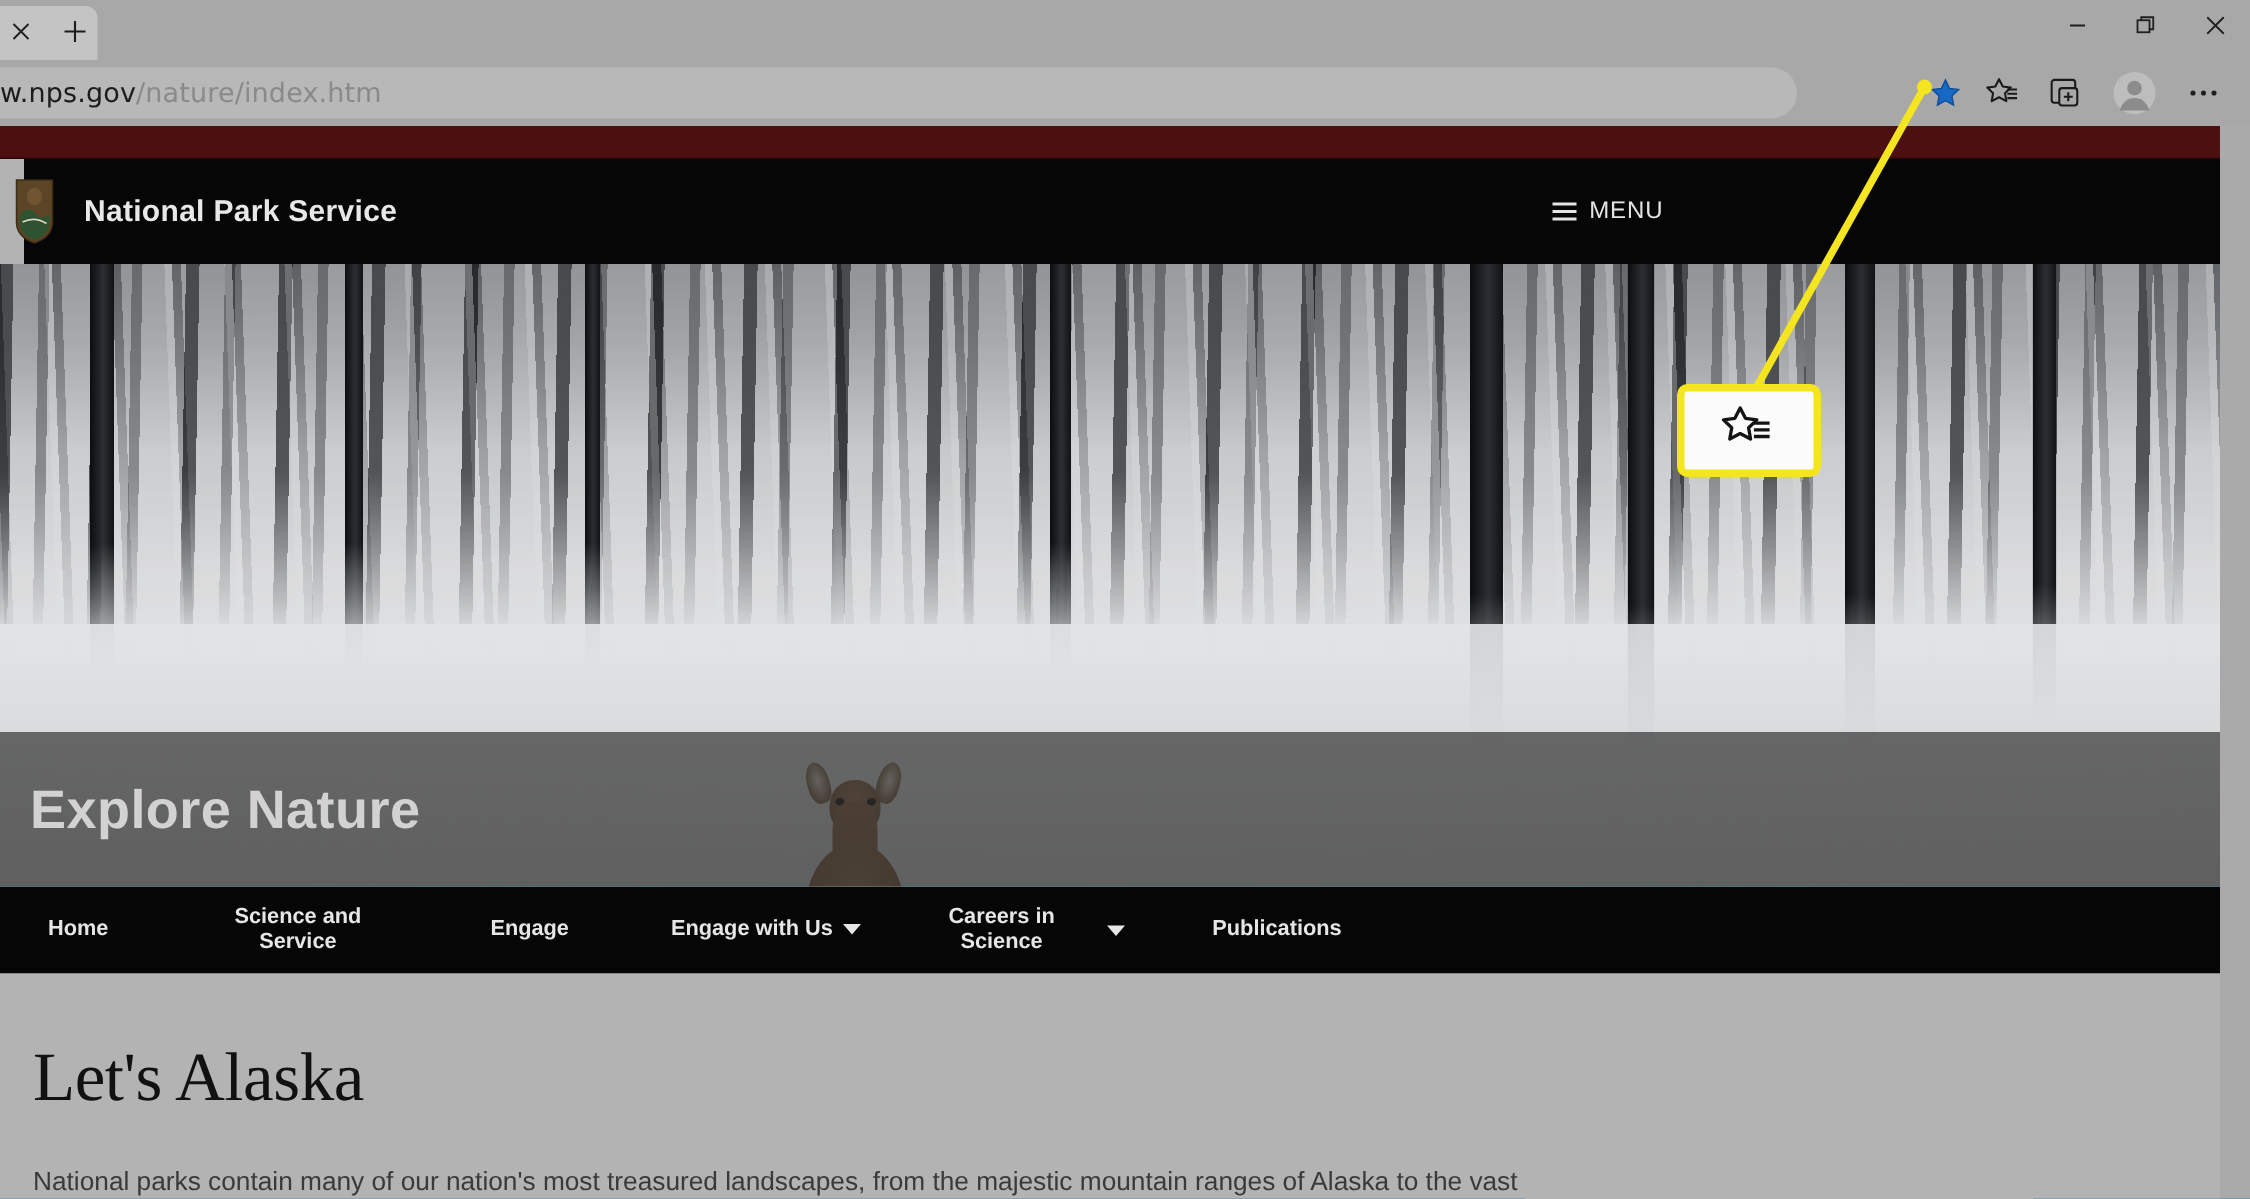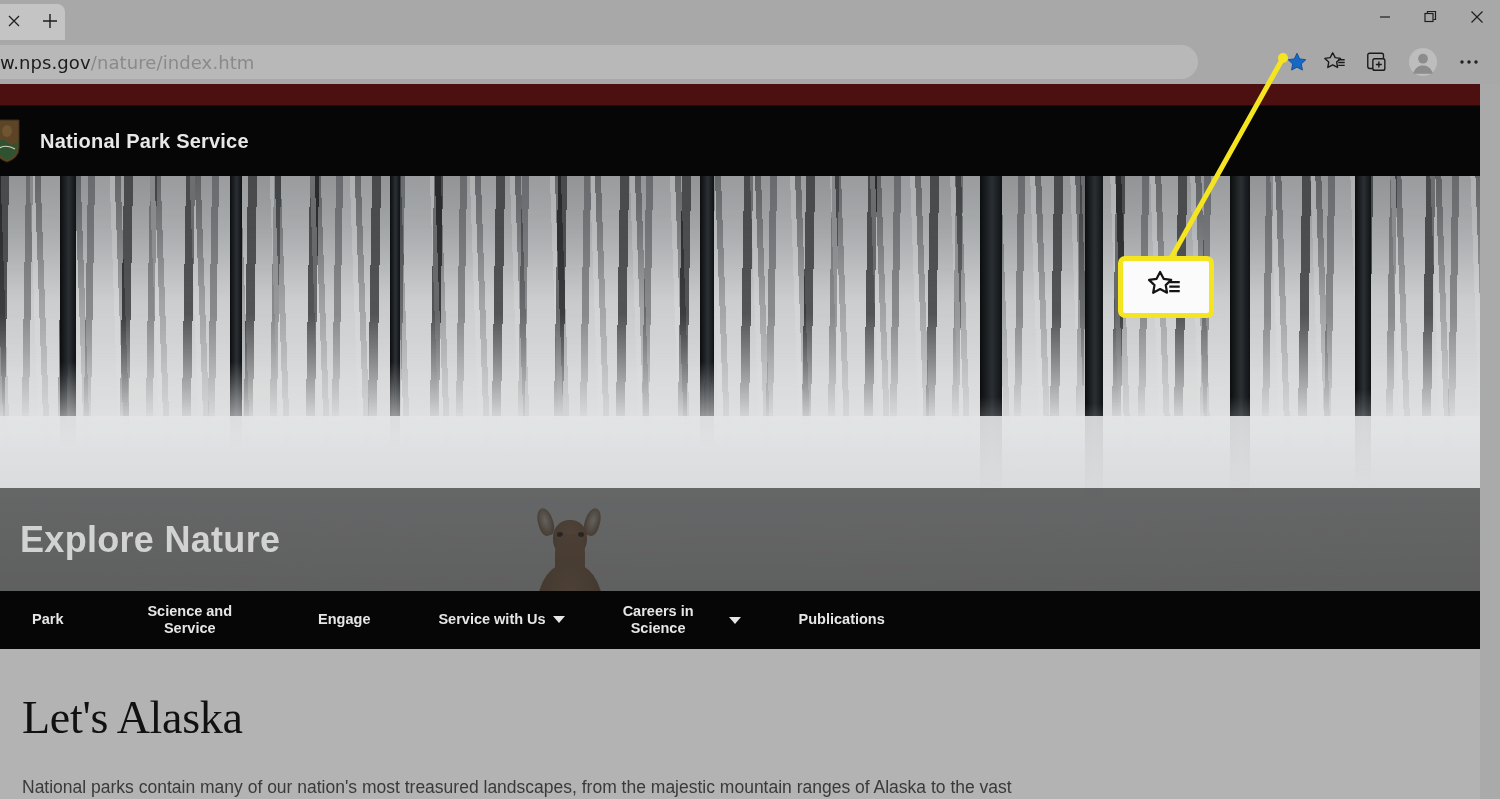--- a/index.html
+++ b/index.html
@@ -154,20 +154,21 @@
     background: #4d1010;
     border-bottom: 1px solid #2a0808;
   }
 
   .nps-header {
     position: relative;
     height: 70px;
     background: #060606;
     display: flex;
     align-items: center;
+    margin-left: 16px;
   }
 
   .nps-logo {
     position: absolute;
     left: -10px;
     top: 12px;
     width: 34px;
     height: 46px;
   }
 
@@ -523,20 +524,28 @@
         <svg width="34" height="46" viewBox="0 0 34 46" aria-hidden="true">
           <path d="M5 2 H29 V30 Q29 40 17 44 Q5 40 5 30 Z" fill="#5c4426" stroke="#3c2d18" stroke-width="1"></path>
           <path d="M7 26 Q12 18 17 24 Q22 30 27 24 V30 Q27 38 17 42 Q7 38 7 30 Z" fill="#2f5330"></path>
           <ellipse cx="17" cy="13" rx="5" ry="6" fill="#6f5530"></ellipse>
           <path d="M9 30 Q17 26 25 31" stroke="#d8d2c4" stroke-width="1.1" fill="none"></path>
         </svg>
       </div>
       <div class="nps-title">National Park Service</div>
 
       <div class="header-actions">
+        <div class="hdr-btn">
+          <span class="hamburger">
+            <span></span>
+              <span></span>
+              <span></span>
+          </span>
+          <span>MENU</span>
+        </div>
       </div>
     </div>
 
     <div class="hero">
       <div class="hero-photo">
         <div class="snowbase"></div>
         <div class="treeband"></div>
         <div class="treeband2"></div>
         <div class="trunk" style="left:60px;"></div>
         <div class="trunk" style="left:230px; width:12px;"></div>
@@ -560,34 +569,34 @@
 
         </div>
       </div>
       <div class="hero-overlay">
         <div class="hero-title">Explore Nature</div>
       </div>
     </div>
 
     <div class="subnav">
       <div class="navitem">
-        <span class="lbl">Park</span>
+        <span class="lbl">Home</span>
       </div>
       <div class="nav-sp-1"></div>
       <div class="navitem">
         <span class="lbl">Science and
 Service</span>
       </div>
       <div class="nav-sp-2"></div>
       <div class="navitem">
         <span class="lbl">Engage</span>
       </div>
       <div class="nav-sp-3"></div>
       <div class="navitem">
-        <span class="lbl">Service with Us</span>
+        <span class="lbl">Engage with Us</span>
         <span class="caret"></span>
       </div>
       <div class="nav-sp-4"></div>
       <div class="navitem">
         <span class="lbl">Careers in
 Science</span>
         <span class="caret" style="margin-left:28px;"></span>
       </div>
       <div class="nav-sp-5"></div>
       <div class="nav-sp-6"></div>

